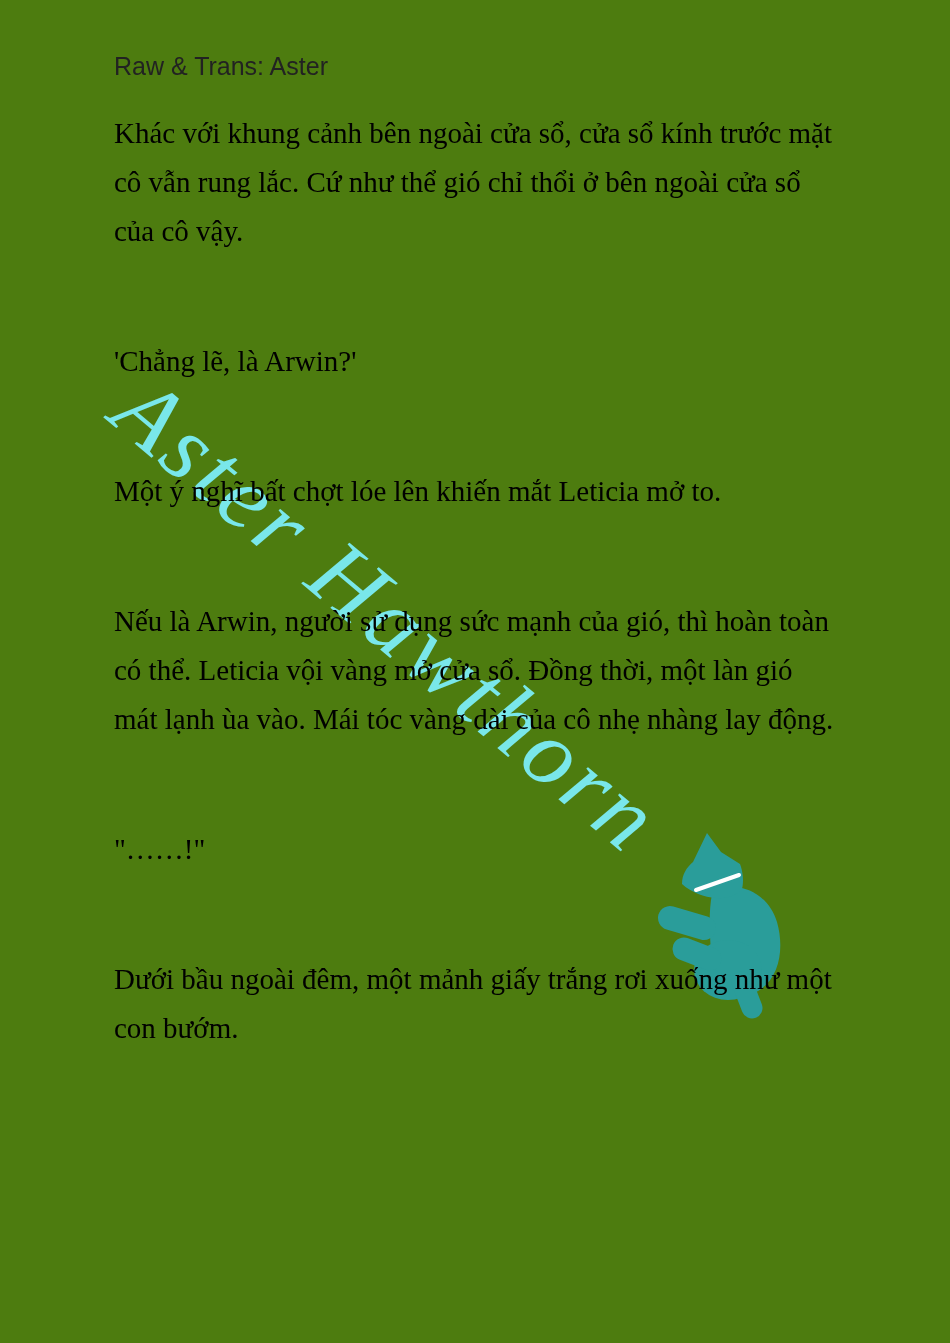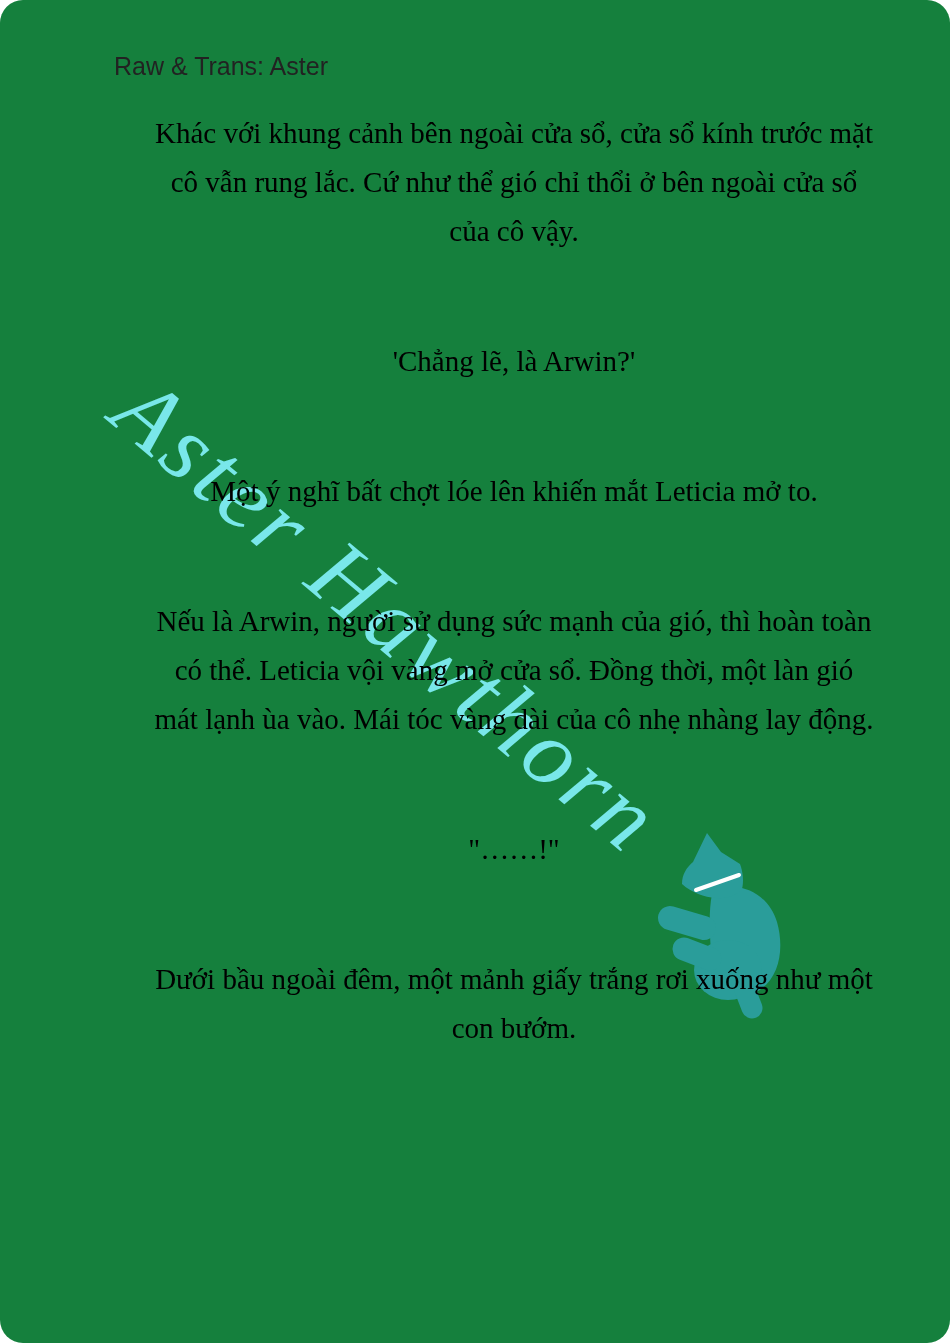--- a/index.html
+++ b/index.html
@@ -10,22 +10,21 @@
   body {
     width: 950px;
     height: 1343px;
     position: relative;
     overflow: hidden;
     font-family: "Liberation Serif", serif;
   }
   .page {
     position: absolute;
     inset: 0;
-    background: #15803d;
-    border-radius: 23px;
+    background: #4d7c0f;
   }
   .header-credit {
     position: absolute;
     left: 114px;
     top: 52px;
     font-family: "Liberation Sans", sans-serif;
     font-size: 25px;
     line-height: 1.15;
     color: #222222;
     z-index: 5;
@@ -62,21 +61,21 @@
     width: 800px;
     z-index: 5;
   }
   .content p {
     margin: 0 0 81px 0;
     font-family: "Liberation Serif", serif;
     font-size: 29px;
     line-height: 49px;
     color: #000000;
     white-space: pre;
-    text-align: center;
+    text-align: left;
   }
 </style>
 </head>
 <body>
 
 <div class="page">
 
   <div class="header-credit">Raw &amp; Trans: Aster</div>
 
   <div class="watermark" style="color: rgb(121, 231, 234);">Aster Hawthorn</div>

